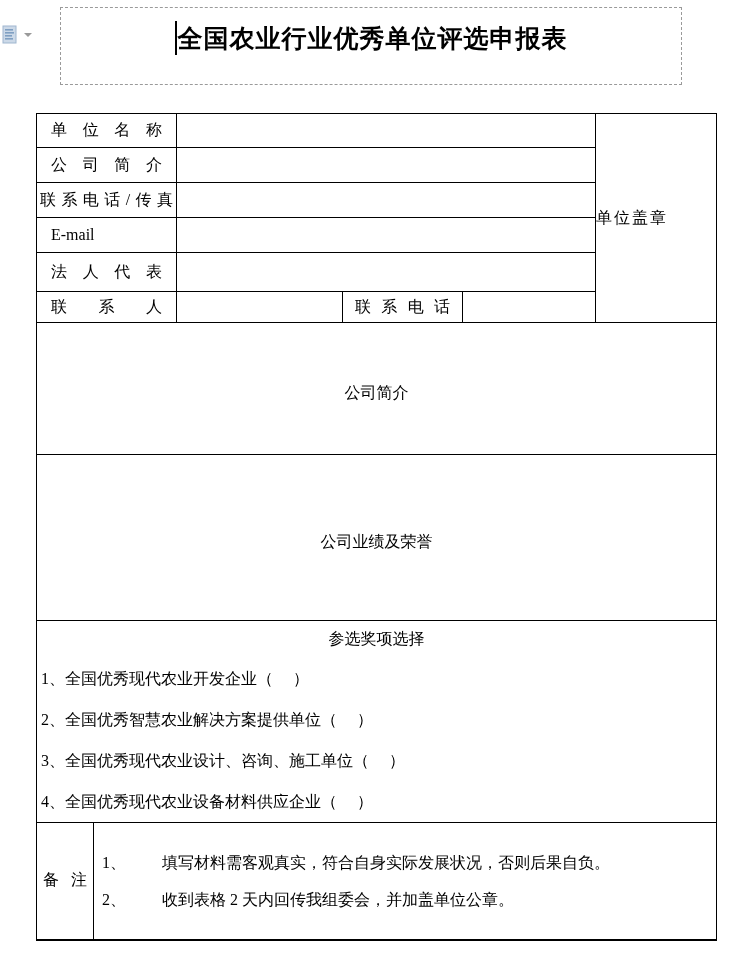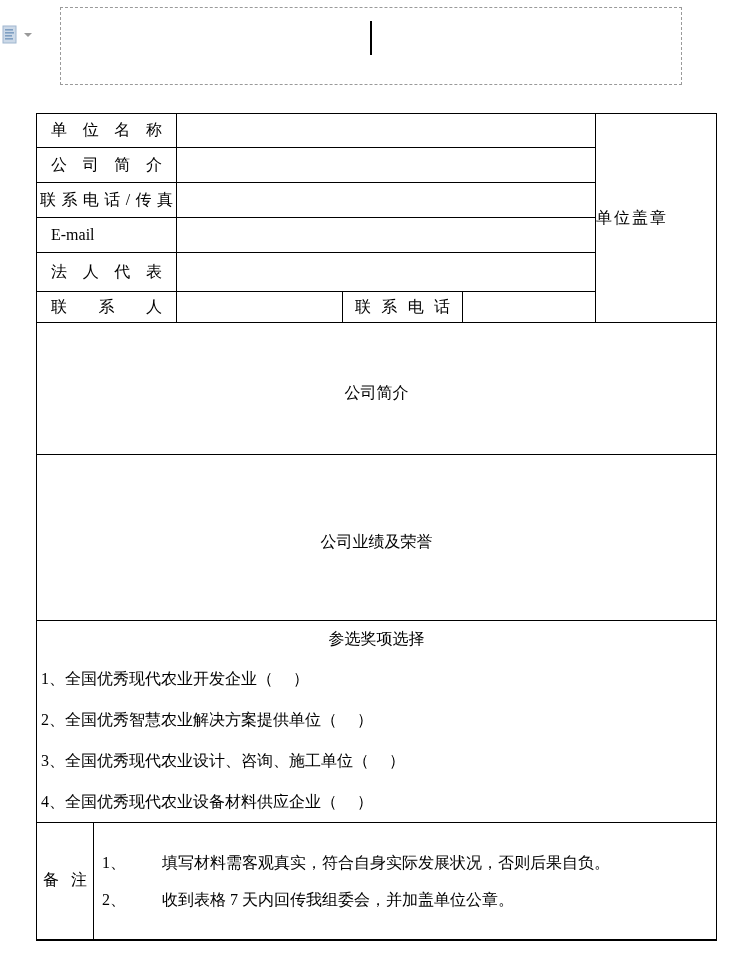--- a/index.html
+++ b/index.html
@@ -102,20 +102,21 @@
       <rect x="3" y="10" width="7" height="1.6" fill="#7f9fc2"></rect>
       <rect x="3" y="13" width="8" height="1.6" fill="#7f9fc2"></rect>
     </svg>
   </span>
   <span class="drop-arrow"></span>
 </div>
 
 <div class="title-box">
   <div class="title-inner">
     <span class="caret"></span>
+    <span class="page-title">全国农业行业优秀单位评选申报表</span>
   </div>
 </div>
 
 <table class="form">
   <colgroup>
     <col style="width:57px">
       <col style="width:83px">
       <col style="width:166px">
     <col style="width:120px">
       <col style="width:133px">
@@ -198,18 +199,18 @@
     <td class="lbl remark-label">
           <div>备注</div>
         </td>
     <td class="remarks" colspan="5">
       <div class="remark-line">
         <span class="remark-num">1、</span>
         <span>填写材料需客观真实，符合自身实际发展状况，否则后果自负。</span>
       </div>
       <div class="remark-line">
         <span class="remark-num">2、</span>
-        <span>收到表格 7 天内回传我组委会，并加盖单位公章。</span>
+        <span>收到表格 2 天内回传我组委会，并加盖单位公章。</span>
       </div>
     </td>
   </tr>
 </tbody>
   </table>
 
 </body></html>

